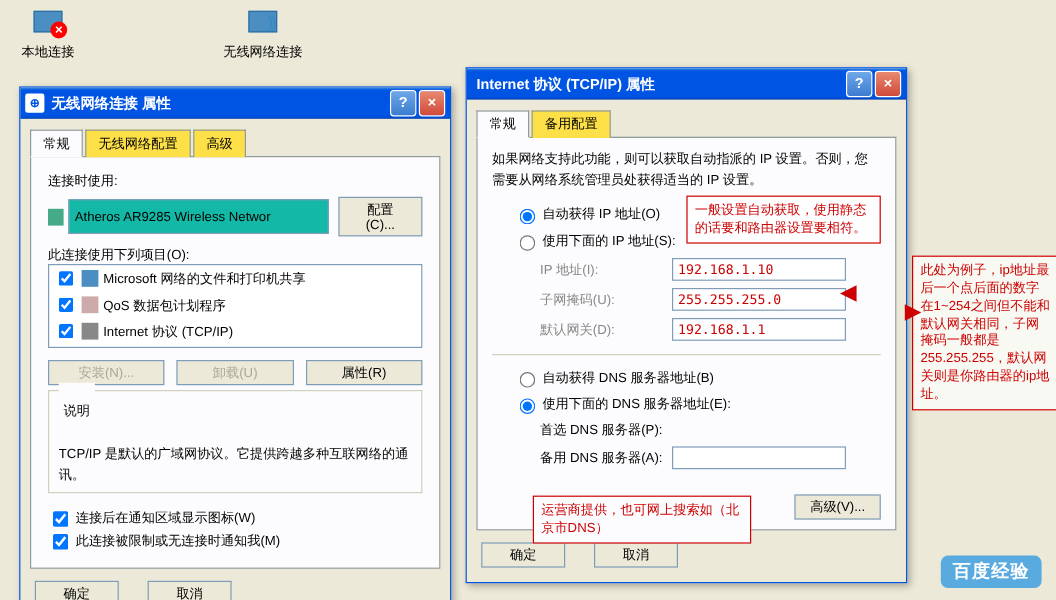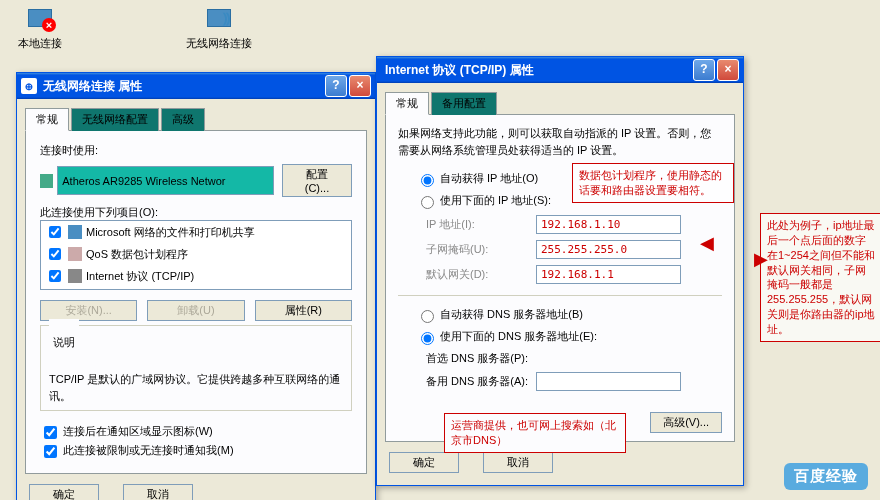--- a/index.html
+++ b/index.html
@@ -10,36 +10,36 @@
   .x-mark{position:absolute;top:12px;left:18px;width:14px;height:14px;background:red;border-radius:50%;color:#fff;font-size:11px;line-height:14px;font-weight:bold}
   .wave{position:absolute;top:2px;left:20px;color:#3a8ac2;font-size:14px;font-weight:bold}
   .window{position:absolute;background:#ece9d8;border:1px solid #0054e3;box-shadow:2px 2px 6px rgba(0,0,0,.3)}
   .titlebar{height:26px;background:linear-gradient(#3c8cde,#0054e3 8%,#0054e3 92%,#003db0);color:#fff;display:flex;align-items:center;padding:0 4px;font-weight:bold;font-size:12px}
   .titlebar .ticon{width:16px;height:16px;background:#fff;border-radius:2px;margin-right:6px;display:flex;align-items:center;justify-content:center;font-size:10px;color:#0054e3}
   .titlebtns{margin-left:auto;display:flex;gap:2px}
   .tbtn{width:20px;height:20px;background:linear-gradient(#6fa8e8,#3c7cd0);border:1px solid #fff;border-radius:3px;color:#fff;text-align:center;line-height:18px;font-size:12px;cursor:pointer}
   .tbtn.close{background:linear-gradient(#e88a6f,#d04a3c)}
   .body{padding:8px}
   .tabs{display:flex;border-bottom:1px solid #919b9c;margin-bottom:-1px}
-  .tab{padding:3px 10px;border:1px solid #919b9c;border-bottom:none;background:#0f766e;margin-right:2px;position:relative;top:1px;cursor:pointer}
+  .tab{padding:3px 10px;border:1px solid #919b9c;border-bottom:none;background:#fde047;margin-right:2px;position:relative;top:1px;cursor:pointer}
   .tab.active{background:#fcfcfe;border-bottom:1px solid #fcfcfe;z-index:2}
   .tabpane{border:1px solid #919b9c;background:#fcfcfe;padding:12px 14px}
   .field{display:flex;align-items:center;margin:6px 0}
   .textbox{border:1px solid #7f9db9;background:#14b8a6;padding:5px 4px;height:17px;font-size:11px}
   .btn{background:#ece9d8;border:1px solid #7f9db9;padding:2px 12px;font-size:11px;cursor:pointer}
   .btn:disabled{color:#aca899}
   .listbox{border:1px solid #7f9db9;background:#fff;height:68px;overflow:hidden}
   .listitem{padding:2px 4px;display:flex;align-items:center;gap:4px}
   .chk{width:12px;height:12px}
   .li-icon{width:14px;height:14px;background:#4a8ec2;display:inline-block}
   .group{border:1px solid #d0d0bf;padding:6px 8px;margin-top:4px}
   .group-title{position:relative;top:-13px;background:#fcfcfe;display:inline-block;padding:16px 4px}
   .radio-row{display:flex;align-items:flex-start;padding:3px 0 3px 18px}
   .radio-row input{margin-right:6px}
-  .ipgrid{margin-left:28px}
+  .ipgrid{margin-left:40px}
   .ipgrid .row{display:flex;align-items:center;padding:3px 0}
   .ipgrid .lbl{width:110px;color:#888}
   .ipbox{width:135px;height:17px;border:1px solid #7f9db9;background:#fff;display:flex;align-items:center;padding:0 4px;font-family:monospace;color:#c00}
   .ipbox.blk{color:#000}
   .dlg-btns{display:flex;justify-content:flex-start;gap:24px;padding:10px 4px 4px}
   .annot{position:absolute;border:1px solid #c00;color:#c00;font-size:11px;padding:4px 6px;background:rgba(255,255,255,.7);line-height:1.35}
   .arrow{position:absolute;color:#c00;font-size:18px}
   .watermark{position:absolute;right:12px;bottom:10px;color:#fff;background:rgba(64,160,224,.85);padding:4px 10px;border-radius:6px;font-size:15px;font-weight:bold;letter-spacing:1px}
   hr{border:none;border-top:1px solid #d0d0bf;margin:8px 0}
 </style>
@@ -117,21 +117,21 @@
         <label><input type="checkbox" checked="" style="vertical-align: middle;"> <span>此连接被限制或无连接时通知我(M)</span></label>
       </div>
     </div>
     <div class="dlg-btns">
       <button class="btn" style="width:70px">确定</button>
       <button class="btn" style="width:70px">取消</button>
     </div>
   </div>
 </div>
 
-<div class="window" style="top:56px;left:376px;width:366px">
+<div class="window" style="top:56px;left:388px;width:366px">
   <div class="titlebar">
     <span style="margin-left:4px">Internet 协议 (TCP/IP) 属性</span>
     <div class="titlebtns">
       <div class="tbtn">?</div>
       <div class="tbtn close">×</div>
     </div>
   </div>
   <div class="body">
     <div class="tabs">
       <div class="tab active">常规</div>
@@ -184,19 +184,19 @@
         <button class="btn">高级(V)...</button>
       </div>
     </div>
     <div class="dlg-btns">
       <button class="btn" style="width:70px">确定</button>
       <button class="btn" style="width:70px">取消</button>
     </div>
   </div>
 </div>
 
-<div class="annot" style="top:163px;left:572px;width:148px">数据包计划程序，使用静态的话要和路由器设置要相符。</div>
+<div class="annot" style="top:163px;left:572px;width:148px">一般设置自动获取，使用静态的话要和路由器设置要相符。</div>
 <div class="annot" style="top:213px;left:760px;width:108px">此处为例子，ip地址最后一个点后面的数字在1~254之间但不能和默认网关相同，子网掩码一般都是255.255.255，默认网关则是你路由器的ip地址。</div>
 <div class="annot" style="top:413px;left:444px;width:168px;background:#fcfcfe">运营商提供，也可网上搜索如（北京市DNS）</div>
 <div class="arrow" style="top:232px;left:700px">◀</div>
 <div class="arrow" style="top:248px;left:754px">▶</div>
 
 <div class="watermark">百度经验</div>
 
 </body></html>

